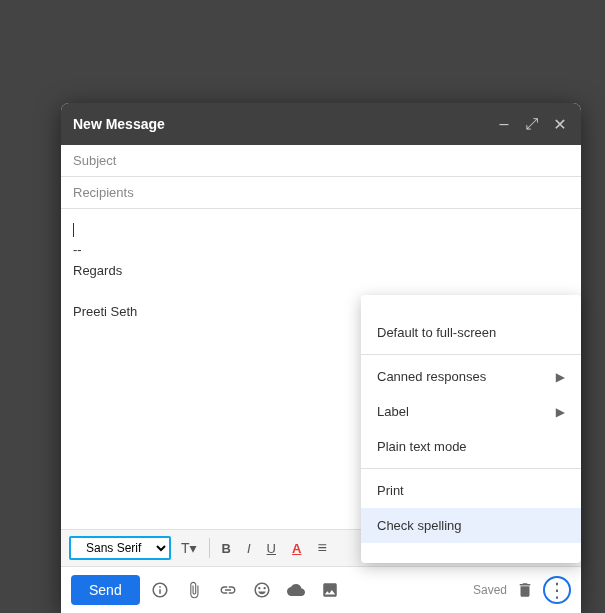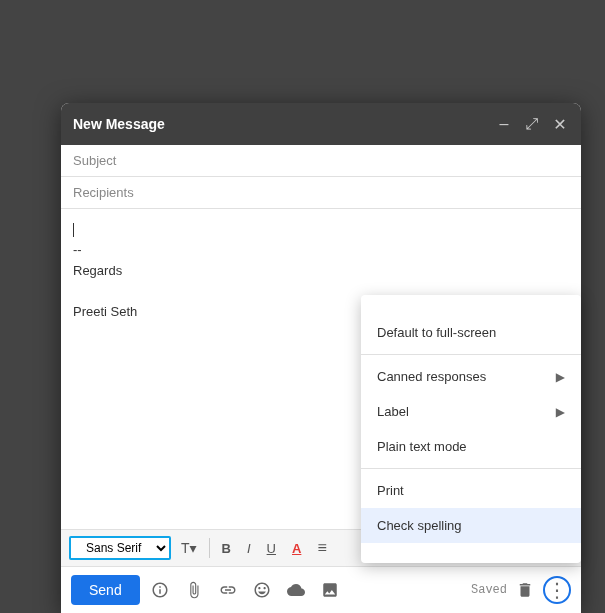--- a/index.html
+++ b/index.html
@@ -175,21 +175,20 @@
     .footer-spacer {
       flex: 1;
     }
 
     .footer-right {
       display: flex;
       align-items: center;
       gap: 4px;
       color: #888;
       font-size: 12px;
-      font-family: Liberation Mono, monospace;
     }
 
     .footer-trash {
       color: #666;
       font-size: 18px;
       cursor: pointer;
     }
 
     .more-btn {
       color: #666;

